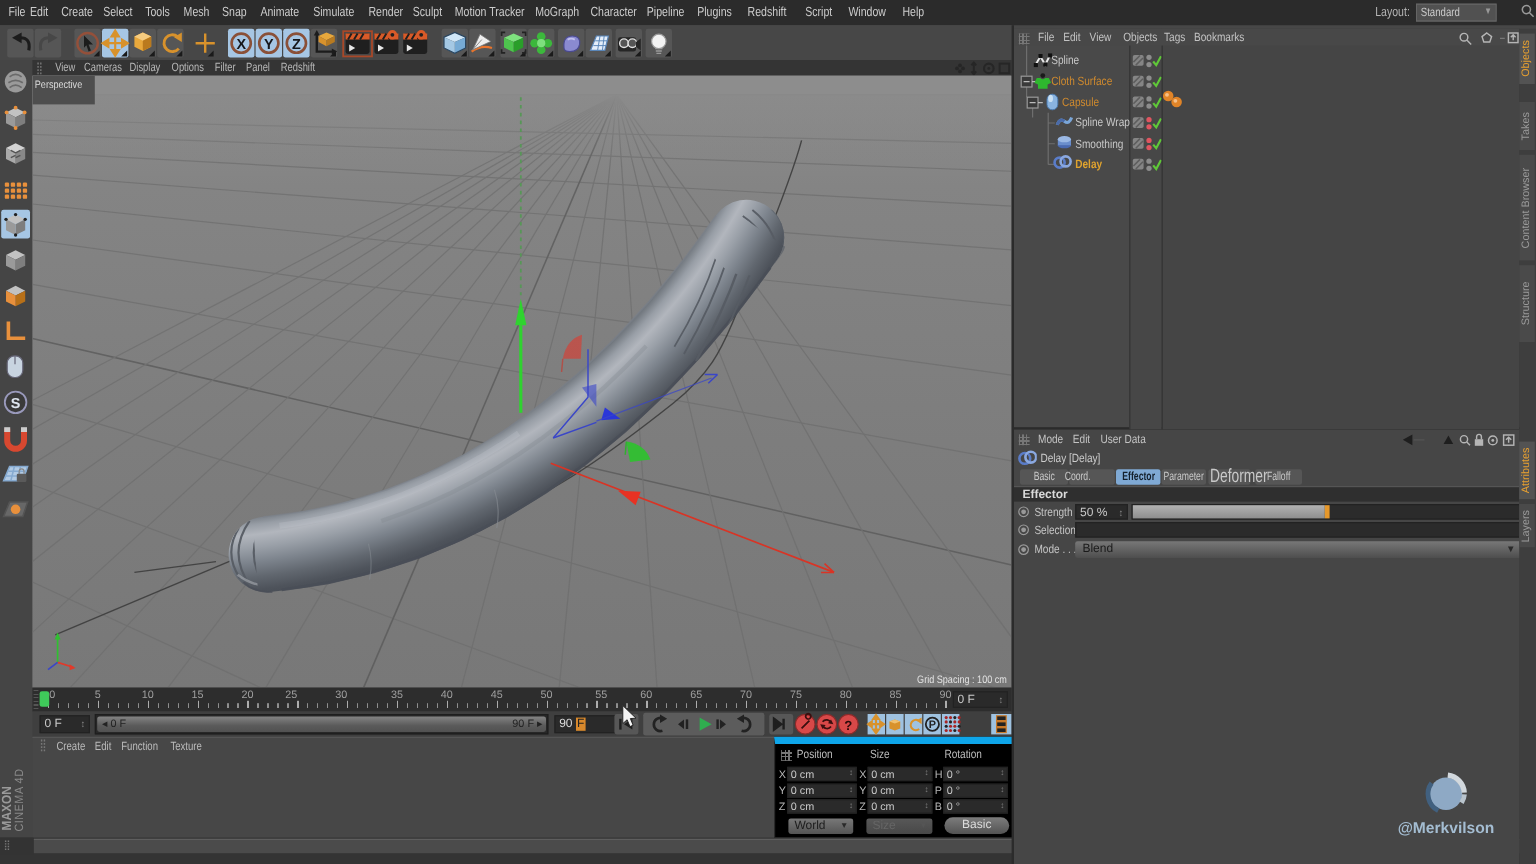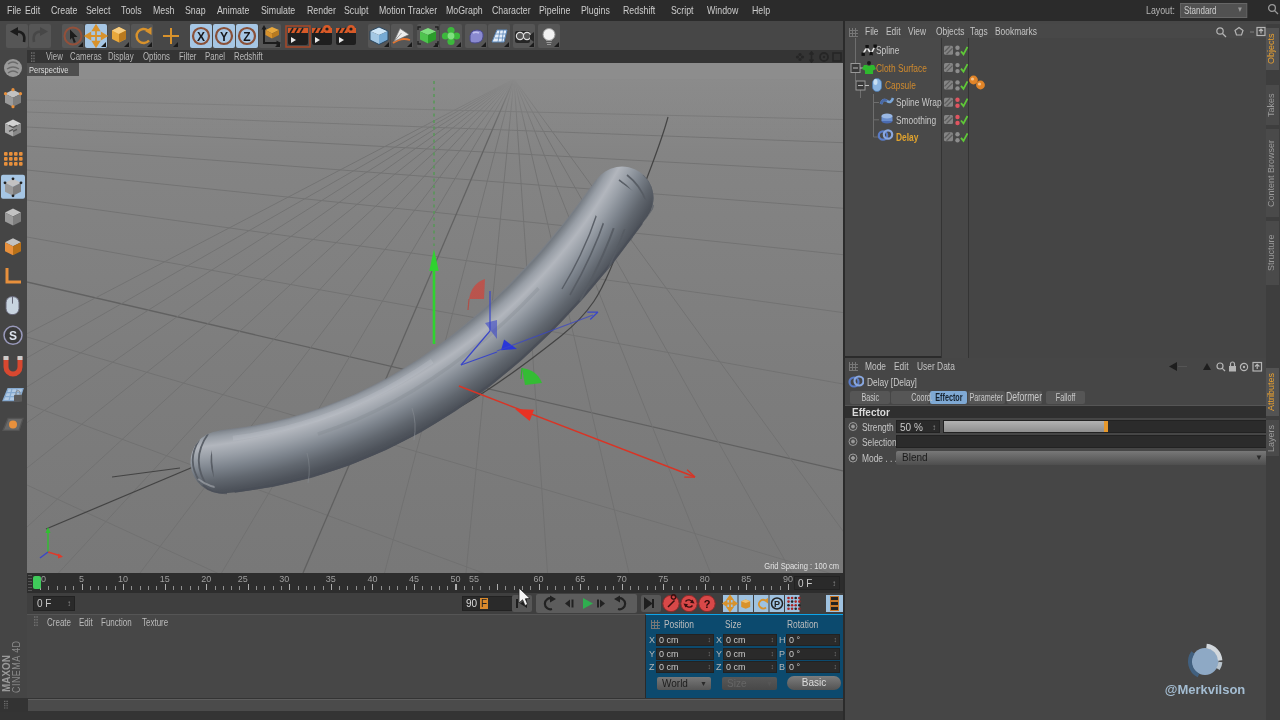--- a/index.html
+++ b/index.html
@@ -7,21 +7,21 @@
 #menubar .mi{position:absolute;top:4px;white-space:nowrap;transform:scaleX(.8);transform-origin:0 50%}
 #toolbar{left:0;top:21px;width:845px;height:29px;background:#474747}
 #sidebar{left:0;top:50px;width:27px;height:648px;background:#454545}
 #vpmenu{left:27px;top:50px;width:816px;height:13px;background:#343434;color:#b8b8b8;font-size:10px}
 #vpmenu .mi{position:absolute;top:1px;transform:scaleX(.78);transform-origin:0 50%}
 #viewport{left:27px;top:63px;width:816px;height:510px;background:linear-gradient(#8d8d8d,#848484 18%,#7d7d7d 60%,#787878);overflow:hidden}
 #ruler{left:27px;top:573px;width:816px;height:20px;background:#2d2d2d;overflow:hidden}
 #transport{left:27px;top:593px;width:816px;height:21px;background:#3f3f3f}
 #matmenu{left:27px;top:614px;width:618px;height:16px;background:#474747;color:#bbb;font-size:10px;border-top:1px solid #555}
 #matarea{left:27px;top:630px;width:618px;height:68px;background:#474747}
-#coords{left:645px;top:614px;width:200px;height:84px;background:#0c4a6e;border-top:1px solid #0ea5e9;border-left:1px solid #2a2a2a}
+#coords{left:645px;top:614px;width:200px;height:84px;background:#000000;border-top:6px solid #0ea5e9;border-left:1px solid #2a2a2a}
 #statusbar{left:0;top:698px;width:1280px;height:22px;background:#343434}
 #om{left:845px;top:24px;width:421px;height:334px;background:#494949}
 #om>div{z-index:3}
 #om>svg{z-index:1}
 #am{left:845px;top:358px;width:421px;height:362px;background:#464646}
 #righttabs{left:1266px;top:24px;width:14px;height:696px;background:#3e3e3e}
 .vtab{position:absolute;left:0;width:13px;color:#9a9a9a;font-size:9px;writing-mode:vertical-rl;transform:rotate(180deg);text-align:center;background:#4a4a4a}
 .field{position:absolute;background:#2a2a2a;border:1px solid #222;color:#c9c9c9;font-size:10px;line-height:12px}
 .t{transform:scaleX(.84);transform-origin:0 50%}
 #matmenu .mi{position:absolute;transform:scaleX(.8);transform-origin:0 50%}
@@ -381,53 +381,56 @@
     <path d="M495,305 L494,316" stroke="#30b030" stroke-width="1.2"></path>
 
     <g stroke-width="1.4" fill="none">
       <path d="M21,468 L21,489" stroke="#30c030"></path>
       <polygon points="21,464 18.5,470 23.5,470" fill="#30c030"></polygon>
       <path d="M21,489 L34,493" stroke="#e03a2a"></path>
       <path d="M21,489 L13,495" stroke="#3a46c8"></path>
       <polygon points="36,493.7 31,490.5 31,495.5" fill="#e03a2a"></polygon>
     </g>
   </svg>
-  <div class="abs" style="left:0;top:0;background:#4e4e4e;color:#ddd;font-size:9px;padding:2px 3px 1px 2px"><span class="t" style="display:inline-block">Perspective</span></div>
+  <div class="abs" style="left:0;top:0;background:#4e4e4e;color:#ddd;font-size:9px;padding:2px 3px 12px 2px"><span class="t" style="display:inline-block">Perspective</span></div>
   <div class="abs t" style="right:4px;bottom:2px;color:#e2e2e2;font-size:9px;transform-origin:100% 50%">Grid Spacing : 100 cm</div>
 </div>
 <div class="abs" id="ruler">
   <div class="abs" style="left:13px;top:13px;width:763px;height:4px;background:repeating-linear-gradient(90deg,#8f8f8f 0 1px,transparent 1px 8.31px)"></div>
   <div class="abs" style="left:13px;top:11px;width:764px;height:6px;background:repeating-linear-gradient(90deg,#adadad 0 1px,transparent 1px 41.55px)"></div>
   <div id="rulernums" style="position:absolute;top:1px;left:0;width:100%;height:10px;color:#9f9f9f;font-size:9px">
       <span style="position:absolute;left:6.5px;top:0;width:20px;text-align:center">0</span>
       <span style="position:absolute;left:44.550000000000004px;top:0;width:20px;text-align:center">5</span>
       <span style="position:absolute;left:86.10000000000001px;top:0;width:20px;text-align:center">10</span>
       <span style="position:absolute;left:127.65px;top:0;width:20px;text-align:center">15</span>
       <span style="position:absolute;left:169.20000000000002px;top:0;width:20px;text-align:center">20</span>
       <span style="position:absolute;left:210.75px;top:0;width:20px;">25</span>
       <span style="position:absolute;left:252.3px;top:0;width:20px;">30</span>
       <span style="position:absolute;left:293.85px;top:0;width:20px;text-align:center">35</span>
       <span style="position:absolute;left:335.40000000000003px;top:0;width:20px;text-align:center">40</span>
       <span style="position:absolute;left:376.95000000000005px;top:0;width:20px;text-align:center">45</span>
       <span style="position:absolute;left:418.5px;top:0;width:20px;text-align:center">50</span>
-      <span style="position:absolute;left:437px;top:0;width:20px;text-align:center">55</span>
+      <span style="position:absolute;left:464px;top:0;width:20px;text-align:center">55</span>
       <span style="position:absolute;left:501.6px;top:0;width:20px;text-align:center">60</span>
       <span style="position:absolute;left:543.15px;top:0;width:20px;text-align:center">65</span>
       <span style="position:absolute;left:584.7px;top:0;width:20px;text-align:center">70</span>
       <span style="position:absolute;left:626.25px;top:0;width:20px;text-align:center">75</span>
       <span style="position:absolute;left:667.8000000000001px;top:0;width:20px;text-align:center">80</span>
       <span style="position:absolute;left:709.35px;top:0;width:20px;text-align:center">85</span>
       <span style="position:absolute;left:750.9000000000001px;top:0;width:20px;text-align:center">90</span>
     </div>
   <div class="abs" style="left:6px;top:3px;width:8px;height:13px;background:#3fca5a;border-radius:2px"></div>
   <div class="field" style="left:767px;top:3px;width:46px;height:14px;padding:1px 3px">0 F<span style="float:right;color:#888;font-size:8px">↕</span></div>
   <div class="abs" style="left:1px;top:2px;width:4px;height:16px;background:repeating-linear-gradient(0deg,#555 0 1px,transparent 1px 3px)"></div>
 </div>
 <div class="abs" id="transport">
   <div class="field" style="left:6px;top:3px;width:42px;height:15px;padding:1px 3px">0 F<span style="float:right;color:#888;font-size:8px">↕</span></div>
+  <div class="abs" style="left:52px;top:2px;width:378px;height:17px;background:#272727;border:1px solid #1e1e1e">
+    <div class="abs" style="left:1px;top:1px;width:374px;height:13px;background:linear-gradient(#848484,#5a5a5a 60%,#515151);border-radius:2px;color:#222;font-size:9px;line-height:13px"><span style="margin-left:4px">◂ 0 F</span><span style="float:right;margin-right:3px">90 F ▸</span></div>
+  </div>
   <div class="field" style="left:435px;top:3px;width:65px;height:15px;padding:1px 3px;color:#ddd">90 <span style="background:#d9892c;color:#222;padding:0 1px">F</span><span style="float:right;color:#888;font-size:8px">↕</span></div>
   <svg class="abs" style="left:0;top:0" width="816" height="21" id="transportsvg">
       <rect x="485" y="2" width="20" height="17" rx="2" fill="#575757"></rect>
       <rect x="489" y="6" width="2" height="9" fill="#1e1e1e"></rect>
       <polygon points="500,6 493,10.5 500,15" fill="#1e1e1e"></polygon>
       <rect x="509" y="1" width="101" height="19" rx="2" fill="#5c5c5c"></rect>
       <path d="M525,5.5 A5.5,5.5 0 1 0 525,16" stroke="#222" stroke-width="2.2" fill="none"></path>
       <polygon points="523,2.5 529,6 523,9.5" fill="#222"></polygon>
       <polygon points="543,6.5 538,10.5 543,14.5" fill="#222"></polygon>
       <rect x="544.5" y="6.5" width="2" height="8" fill="#222"></rect>
@@ -673,24 +676,24 @@
   </svg>
   <div class="abs t" style="left:22px;top:19px;color:#cccccc;font-size:10px">Delay [Delay]</div>
   <div class="abs" id="amtabs">
       <div style="position:absolute;left:5px;top:33px;width:40px;height:13px;background:#565656;border-radius:2px"></div>
       <div style="position:absolute;left:46px;top:33px;width:38px;height:13px;background:#565656;border-radius:2px"></div>
       <div style="position:absolute;left:85px;top:33px;width:37px;height:13px;background:#7fa9d4;border-radius:2px"></div>
       <div style="position:absolute;left:123px;top:33px;width:37px;height:13px;background:#565656;border-radius:2px"></div>
       <div style="position:absolute;left:162px;top:33px;width:35px;height:13px;background:#565656;border-radius:2px"></div>
       <div style="position:absolute;left:201px;top:33px;width:39px;height:13px;background:#565656;border-radius:2px"></div>
       <div style="position:absolute;left:-3px;top:33px;width:56px;height:13px;color:#c8c8c8;font-size:10px;text-align:center;line-height:13px"><span style="display:inline-block;transform:scaleX(.72);transform-origin:50% 50%;white-space:nowrap">Basic</span></div>
-      <div style="position:absolute;left:38px;top:33px;width:54px;height:13px;color:#c8c8c8;font-size:10px;text-align:right;line-height:13px"><span style="display:inline-block;transform:scaleX(.72);transform-origin:50% 50%;white-space:nowrap">Coord.</span></div>
+      <div style="position:absolute;left:38px;top:33px;width:54px;height:13px;color:#c8c8c8;font-size:10px;text-align:left;line-height:13px"><span style="display:inline-block;transform:scaleX(.72);transform-origin:50% 50%;white-space:nowrap">Coord.</span></div>
       <div style="position:absolute;left:77px;top:33px;width:53px;height:13px;color:#14202c;font-size:10px;font-weight:bold;text-align:center;line-height:13px"><span style="display:inline-block;transform:scaleX(.72);transform-origin:50% 50%;white-space:nowrap">Effector</span></div>
       <div style="position:absolute;left:115px;top:33px;width:53px;height:13px;color:#c8c8c8;font-size:10px;text-align:center;line-height:13px"><span style="display:inline-block;transform:scaleX(.72);transform-origin:50% 50%;white-space:nowrap">Parameter</span></div>
-      <div style="position:absolute;left:154px;top:33px;width:51px;height:13px;color:#c8c8c8;font-size:12px;text-align:center;line-height:13px"><span style="display:inline-block;transform:scaleX(.72);transform-origin:50% 50%;white-space:nowrap">Deformer</span></div>
+      <div style="position:absolute;left:154px;top:33px;width:51px;height:13px;color:#c8c8c8;font-size:16px;text-align:center;line-height:13px"><span style="display:inline-block;transform:scaleX(.72);transform-origin:50% 50%;white-space:nowrap">Deformer</span></div>
       <div style="position:absolute;left:193px;top:33px;width:55px;height:13px;color:#c8c8c8;font-size:10px;text-align:center;line-height:13px"><span style="display:inline-block;transform:scaleX(.72);transform-origin:50% 50%;white-space:nowrap">Falloff</span></div>
     </div>
   <div class="abs" style="left:0;top:47px;width:421px;height:13px;background:#2f2f2f;border-top:1px solid #555;color:#dadada;font-size:10px;font-weight:bold;padding:0 0 0 7px;line-height:13px">Effector</div>
   <div class="abs t" style="left:17px;top:64px;color:#c6c6c6;font-size:10px">Strength</div>
   <div class="field" style="left:51px;top:62px;width:44px;height:13px;padding:1px 3px;font-size:10px">50 %<span style="float:right;color:#888;font-size:8px">↕</span></div>
   <div class="abs" style="left:98px;top:62px;width:325px;height:13px;background:#2b2b2b;border:1px solid #222">
     <div class="abs" style="left:0;top:0;width:160px;height:11px;background:linear-gradient(#b2b2b2,#8e8e8e)"></div>
     <div class="abs" style="left:160px;top:0;width:4px;height:11px;background:#e6982b"></div>
   </div>
   <div class="abs t" style="left:17px;top:79px;color:#c6c6c6;font-size:10px">Selection</div>

